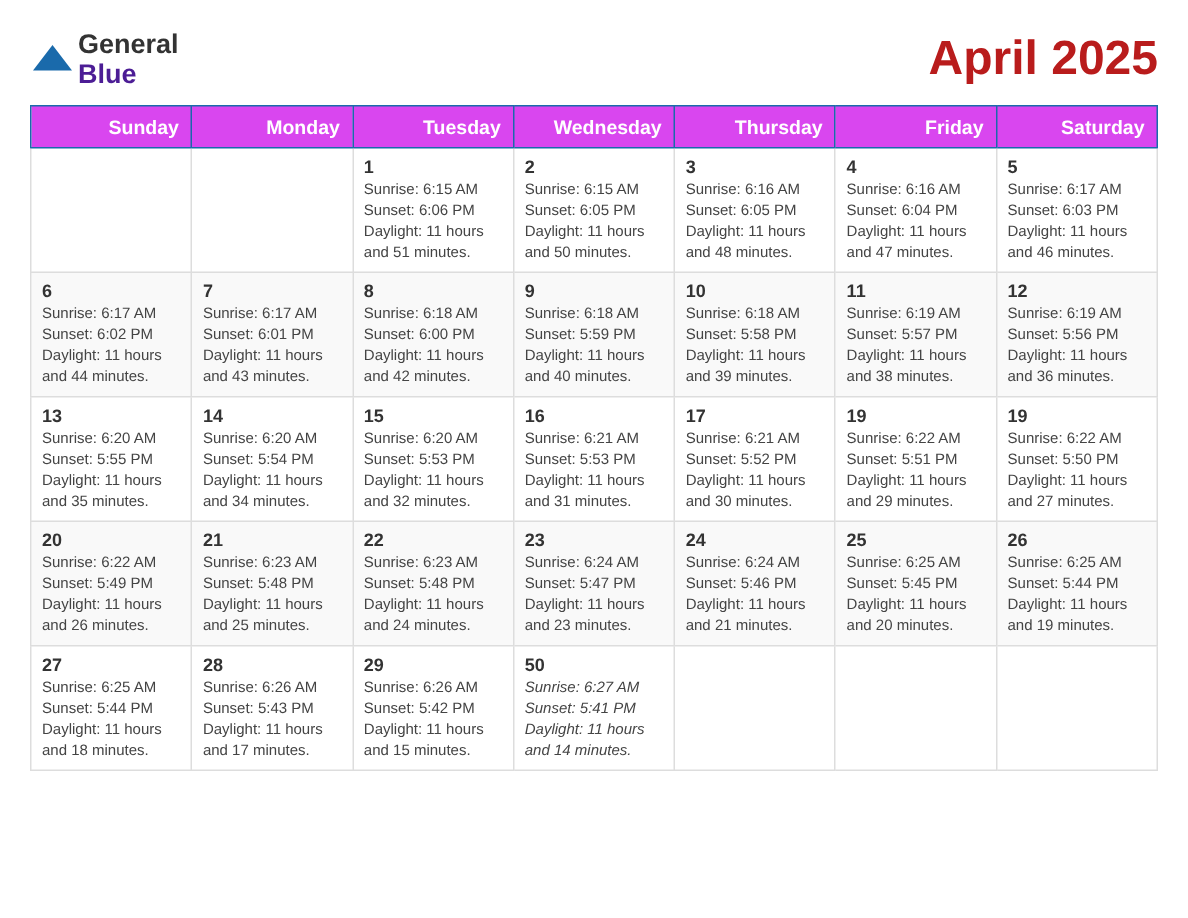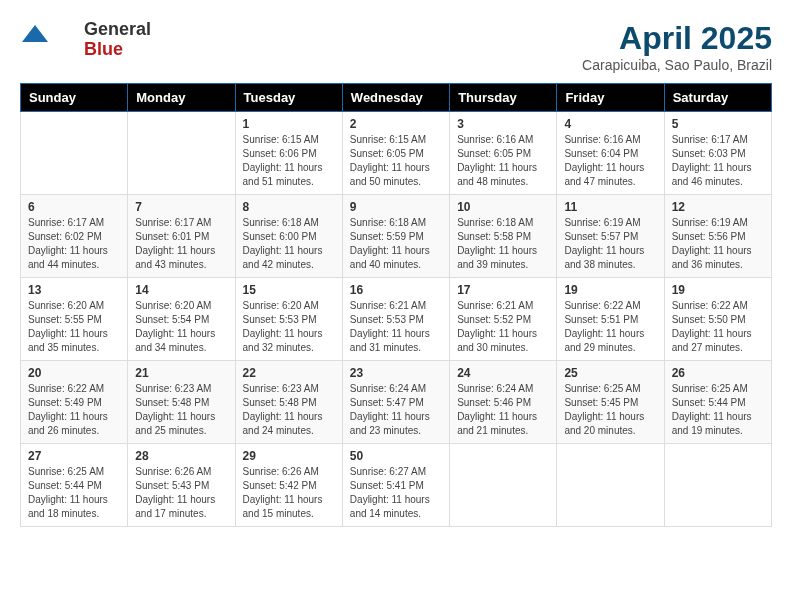--- a/index.html
+++ b/index.html
@@ -11,63 +11,63 @@
       padding: 20px;
     }
     .header {
       display: flex;
       justify-content: space-between;
       align-items: flex-start;
       margin-bottom: 10px;
     }
     .logo {
       display: flex;
-      gap: 32px;
+      align-items: center;
     }
     .logo-text {
       display: flex;
       flex-direction: column;
       line-height: 1.1;
     }
     .logo-general {
       font-size: 18px;
       font-weight: bold;
       color: #333;
     }
     .logo-blue {
       font-size: 18px;
       font-weight: bold;
-      color: #b91c1c;
+      color: #4c1d95;
     }
     .logo-icon {
       width: 30px;
       height: 30px;
       margin-right: 2px;
     }
     .title-section {
       text-align: right;
     }
     .month-year {
       font-size: 32px;
       font-weight: bold;
-      color: #0c4a6e;
+      color: #b91c1c;
     }
     .location {
       font-size: 14px;
       color: #555;
     }
     .calendar {
       width: 100%;
       border-collapse: collapse;
       border: 1px solid #ccc;
     }
     .calendar th {
-      background-color: #000000;
+      background-color: #d946ef;
       color: #fff;
-      text-align: left;
+      text-align: right;
       padding: 6px 8px;
       font-size: 13px;
       border: 1px solid #1a6aab;
     }
     .calendar td {
       vertical-align: top;
       padding: 5px 7px;
       border: 1px solid #ddd;
       font-size: 10.5px;
       color: #333;
@@ -101,21 +101,20 @@
     <svg class="logo-icon" viewBox="0 0 30 30">
       <polygon points="15,5 28,22 2,22" fill="#1a6aab"></polygon>
     </svg>
     <div class="logo-text">
       <span class="logo-general">General</span>
       <span class="logo-blue">Blue</span>
     </div>
   </div>
   <div class="title-section">
     <div class="month-year">April 2025</div>
-    <div class="location">Carapicuiba, Sao Paulo, Brazil</div>
   </div>
 </div>
 
 <table class="calendar">
   <thead>
     <tr>
     <th>Sunday</th>
         <th>Monday</th>
         <th>Tuesday</th>
         <th>Wednesday</th>
@@ -305,21 +304,21 @@
 Daylight: 11 hours and 17 minutes.</div>
         </td>
         <td>
           <span class="day-number">29</span>
           <div class="day-info" style="white-space: pre-line;">Sunrise: 6:26 AM
 Sunset: 5:42 PM
 Daylight: 11 hours and 15 minutes.</div>
         </td>
         <td>
           <span class="day-number">50</span>
-          <div class="day-info" style="white-space: pre-line;">Sunrise: 6:27 AM
+          <div class="day-info" style="white-space: pre-line; font-style: italic;">Sunrise: 6:27 AM
 Sunset: 5:41 PM
 Daylight: 11 hours and 14 minutes.</div>
         </td>
         <td class="empty-cell"></td>
         <td class="empty-cell"></td>
         <td class="empty-cell"></td>
       </tr>
     </tbody>
 </table>
 

